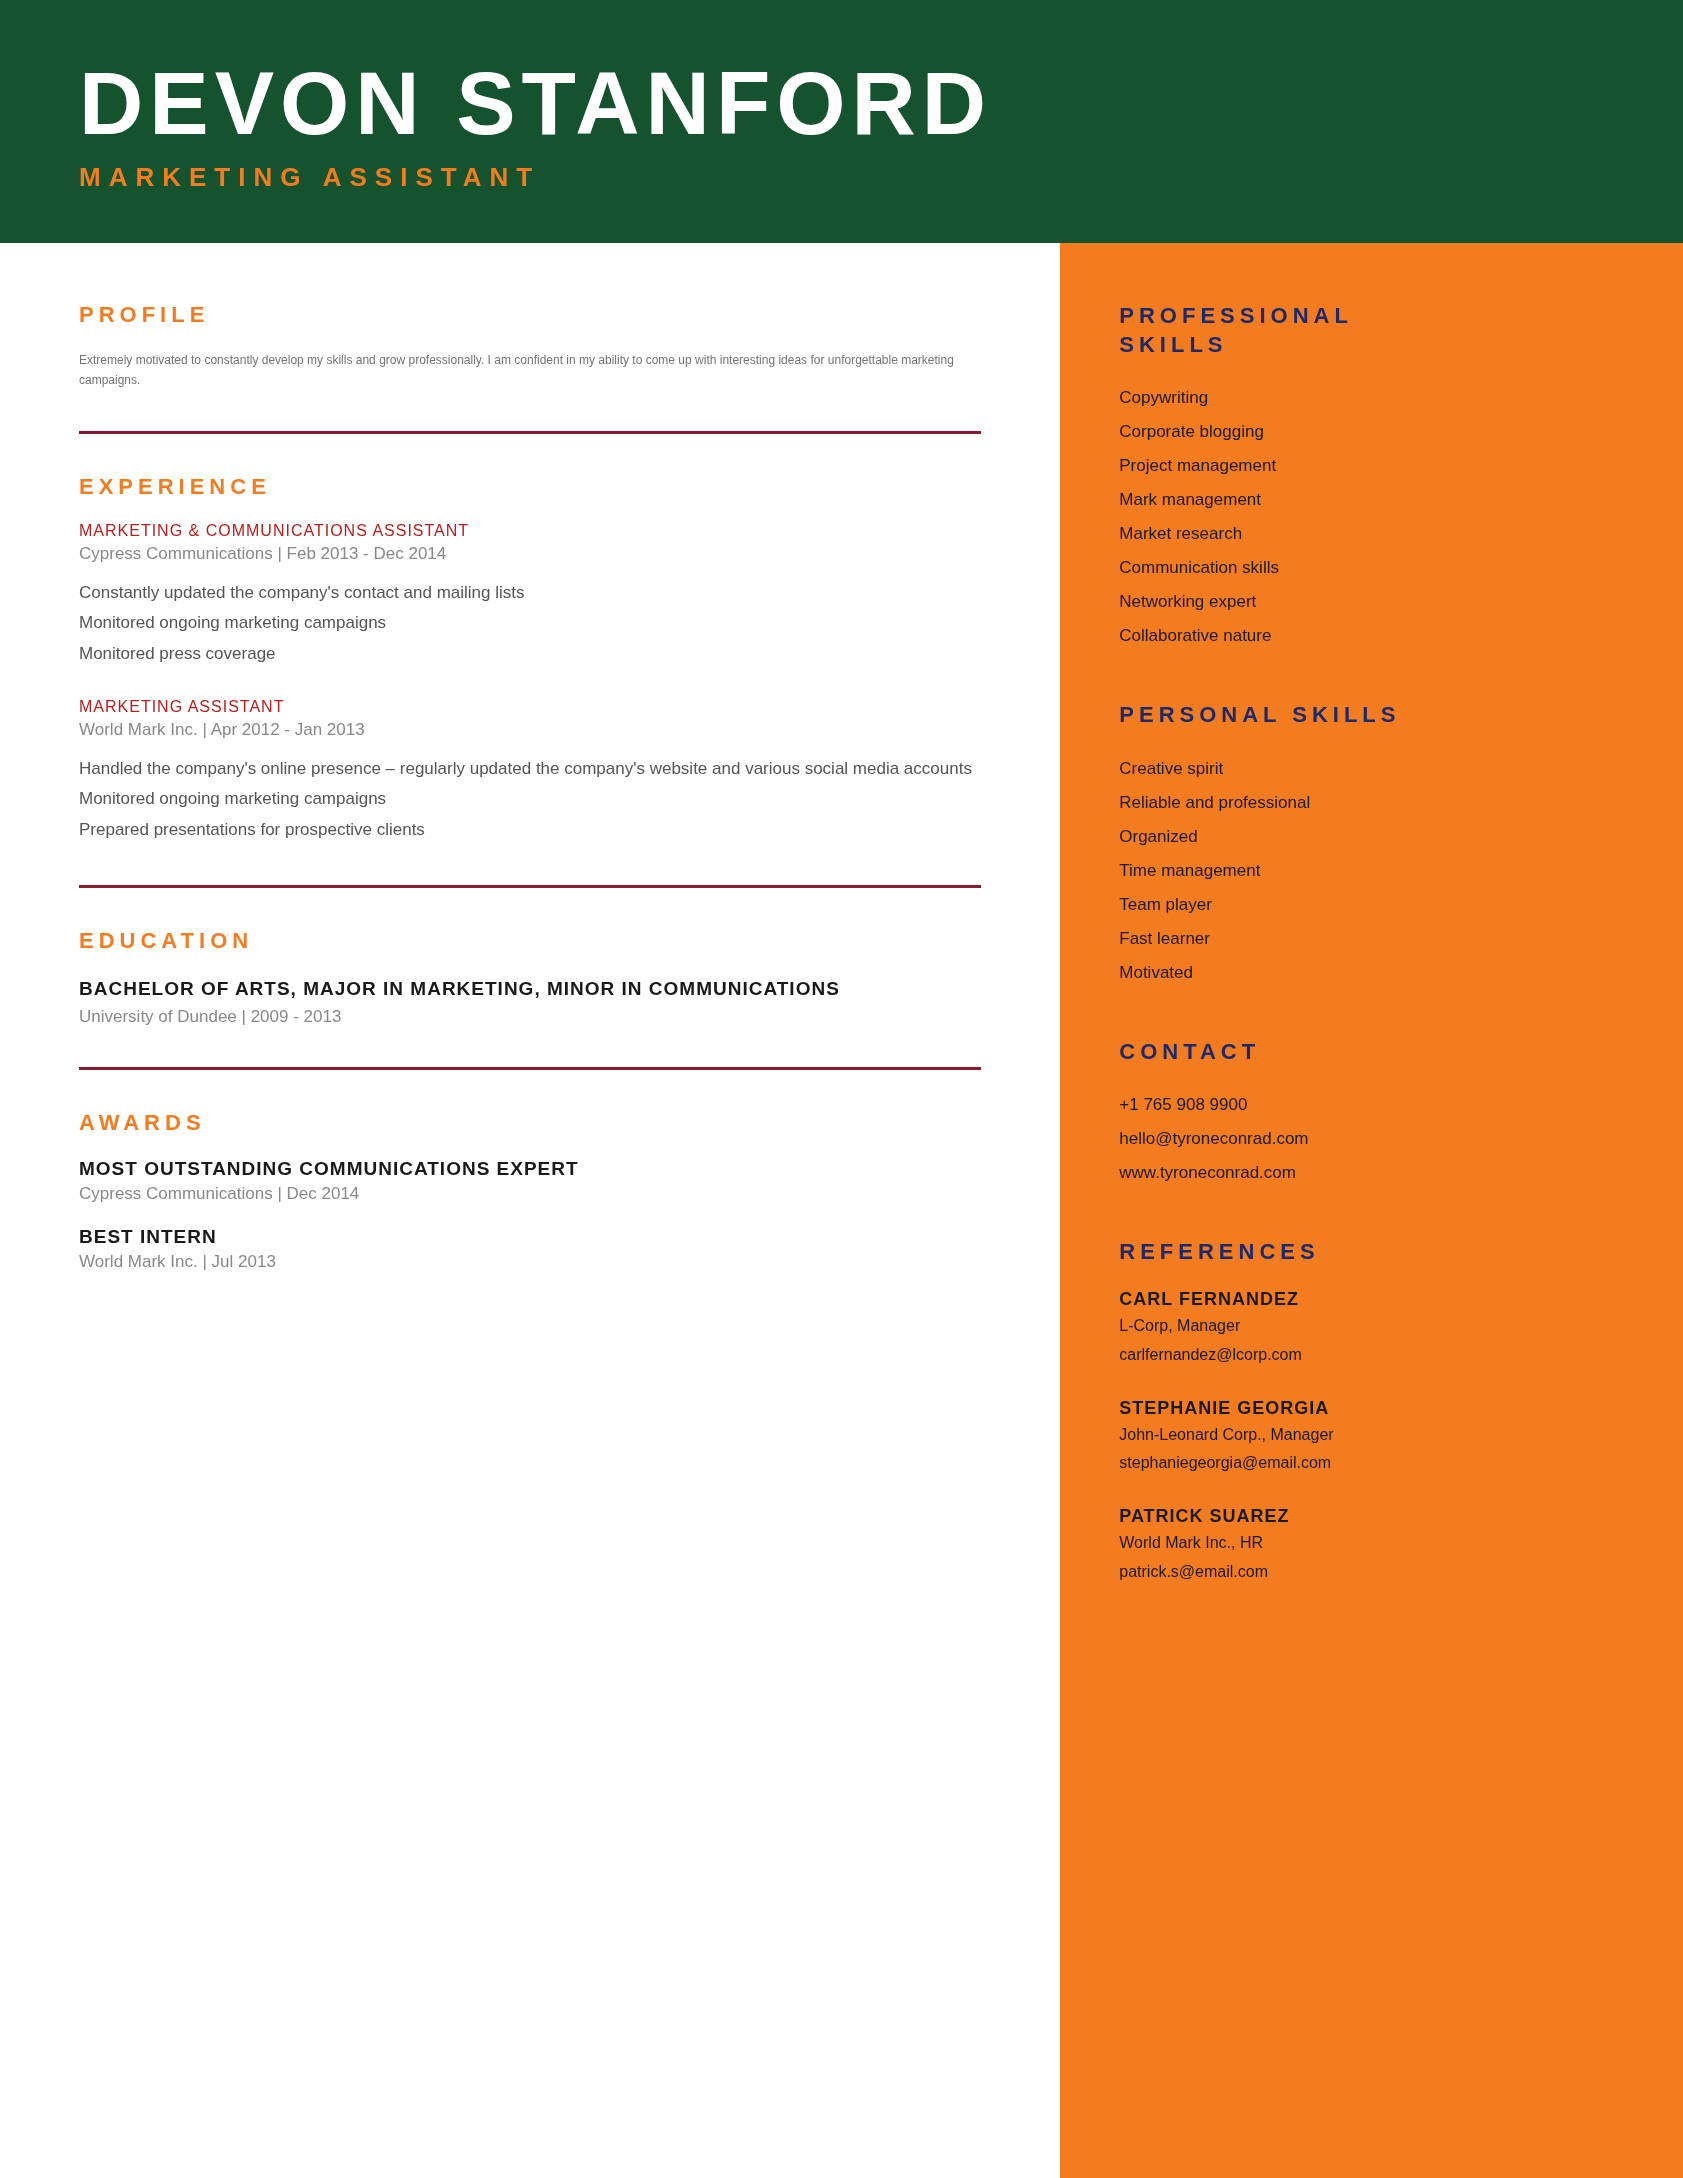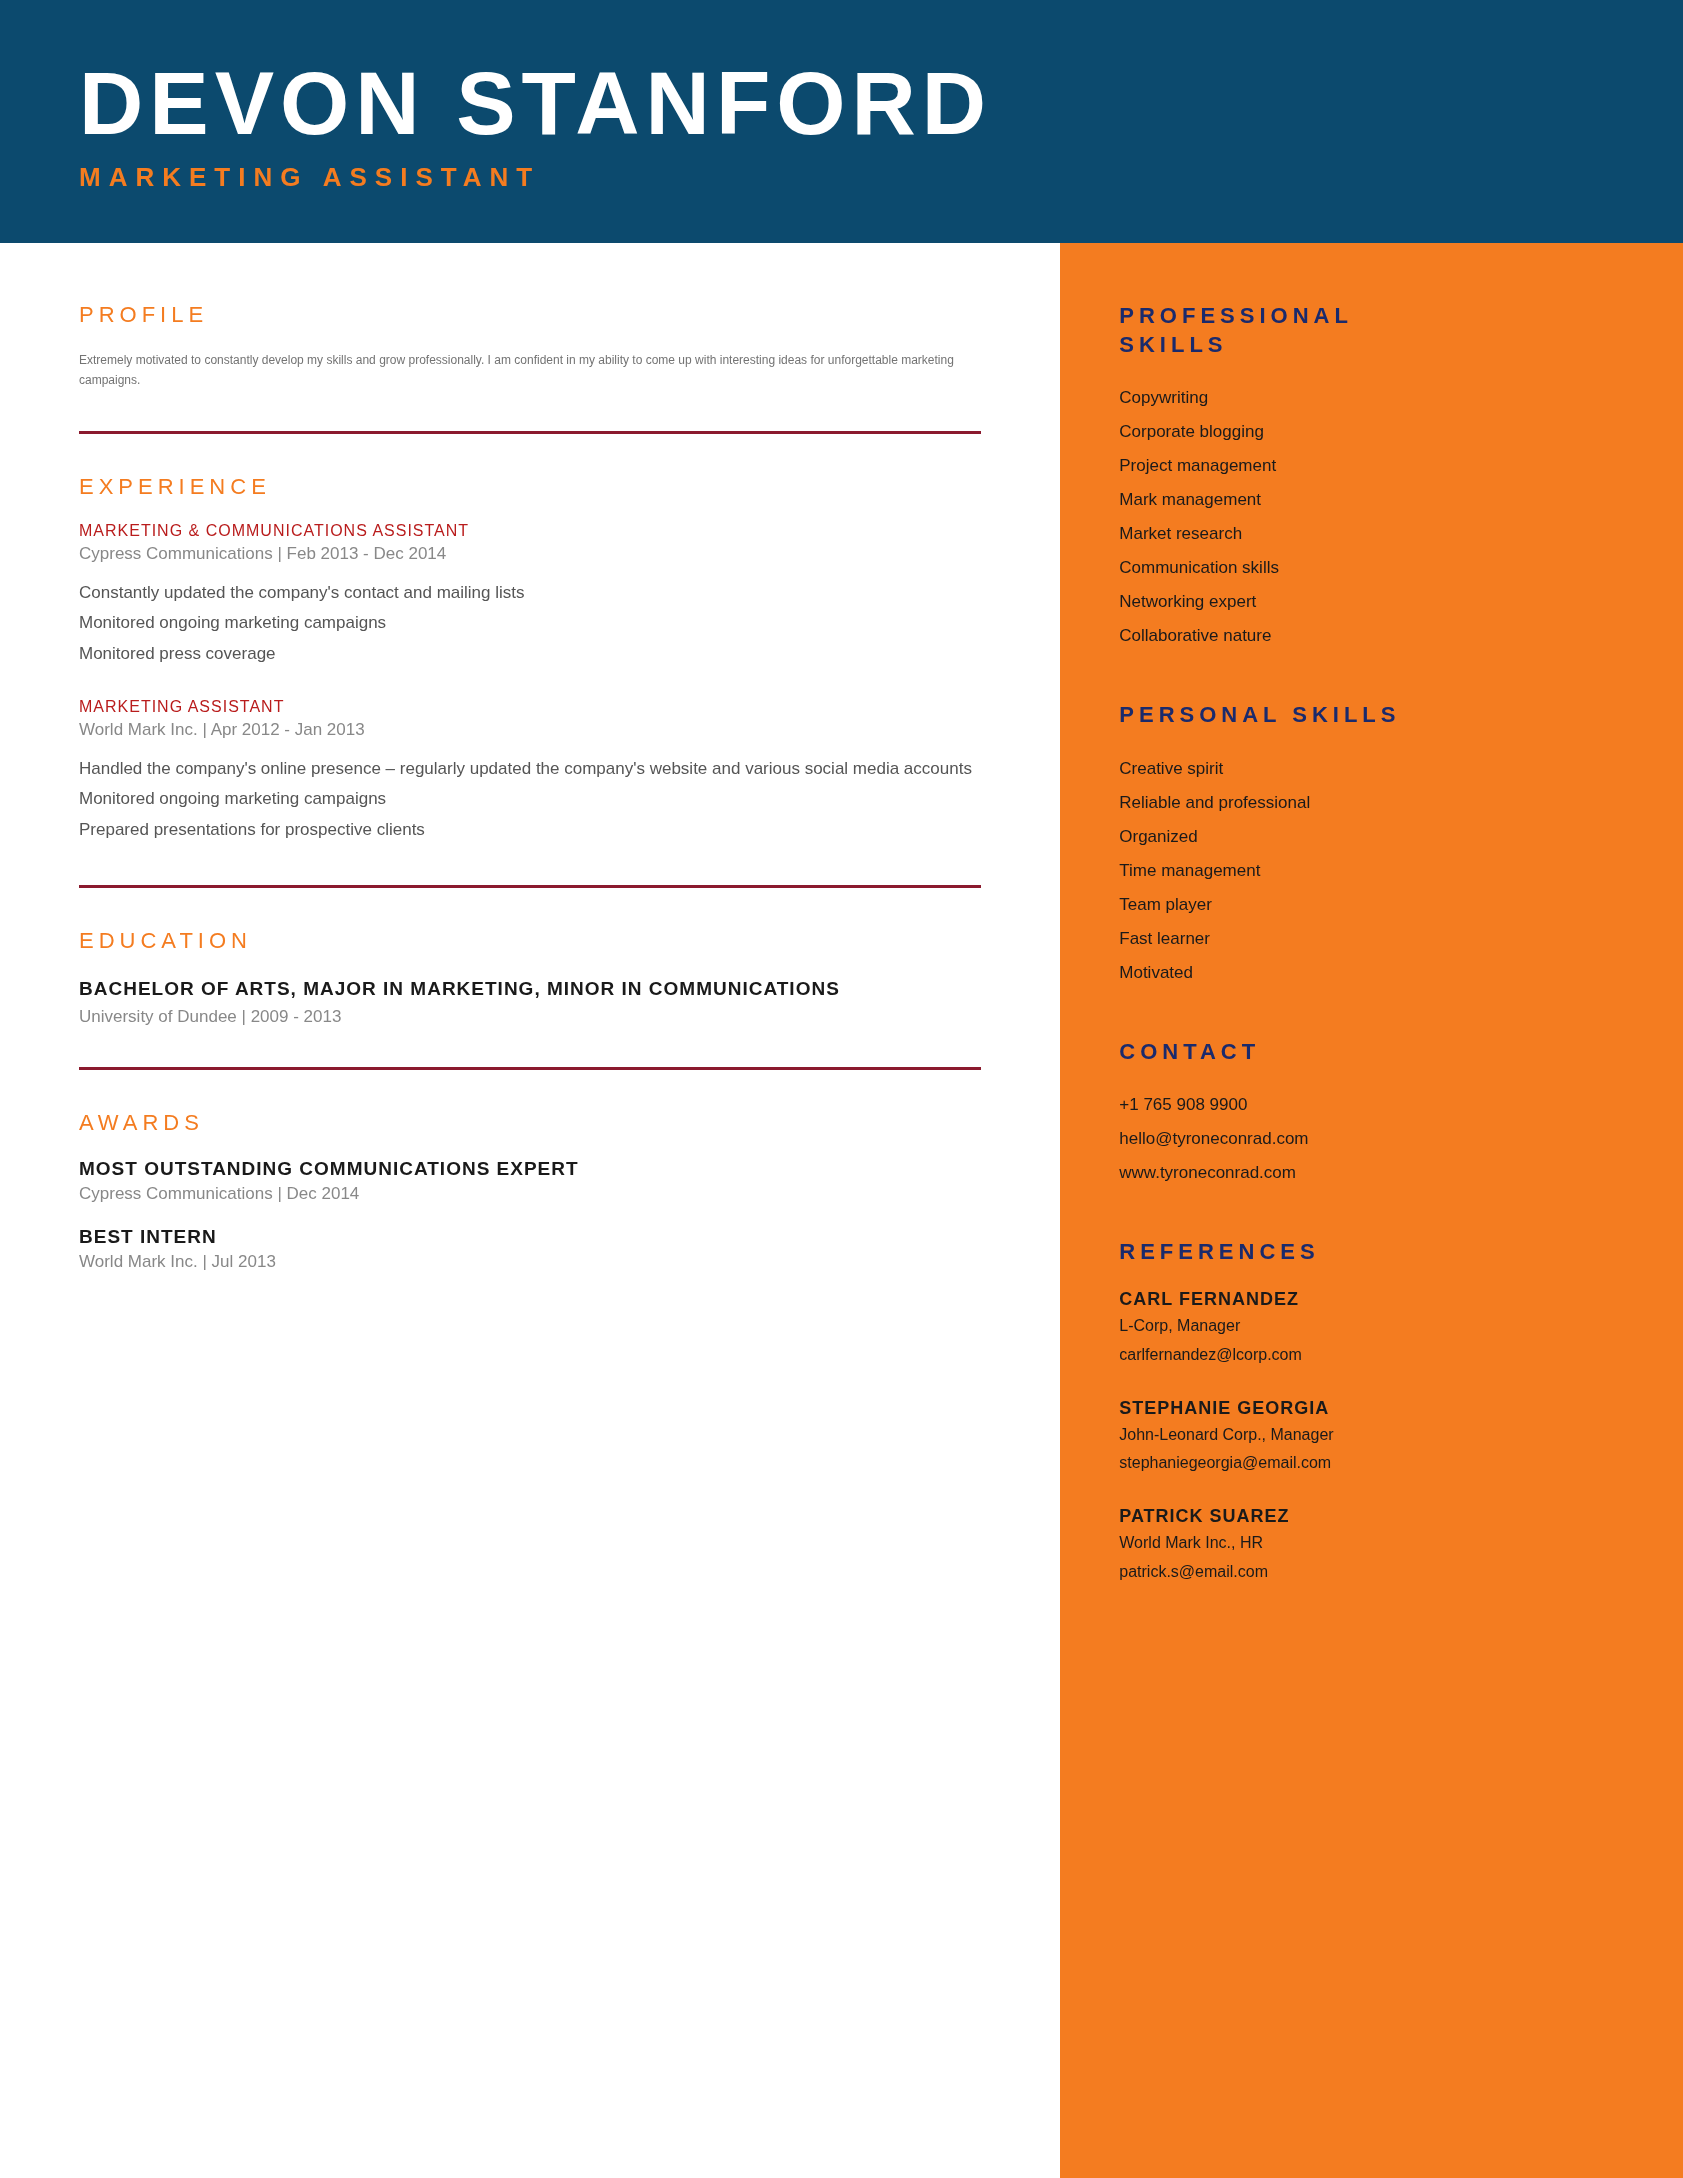--- a/index.html
+++ b/index.html
@@ -5,21 +5,21 @@
     * { margin: 0; padding: 0; box-sizing: border-box; }
     body {
       width: 1683px;
       min-height: 2178px;
       font-family: 'Arial', sans-serif;
       background: #fff;
     }
 
     
     .header {
-      background-color: #0c4a6e;
+      background-color: #14532d;
       padding: 59px 79px 50px 79px;
       width: 100%;
     }
     .header-name {
       font-size: 89px;
       font-weight: 900;
       color: #ffffff;
       letter-spacing: 6px;
       text-transform: uppercase;
       line-height: 1;
@@ -50,21 +50,21 @@
     
     .right-col {
       flex: 0 0 37%;
       background: #f47c20;
       padding: 59px 59px 59px 59px;
     }
 
     
     .section-title {
       font-size: 22px;
-      font-weight: 400;
+      font-weight: 700;
       letter-spacing: 5px;
       text-transform: uppercase;
       color: #f47c20;
       margin-bottom: 22px;
     }
     .section-title-right {
       font-size: 22px;
       font-weight: 800;
       letter-spacing: 5px;
       text-transform: uppercase;

